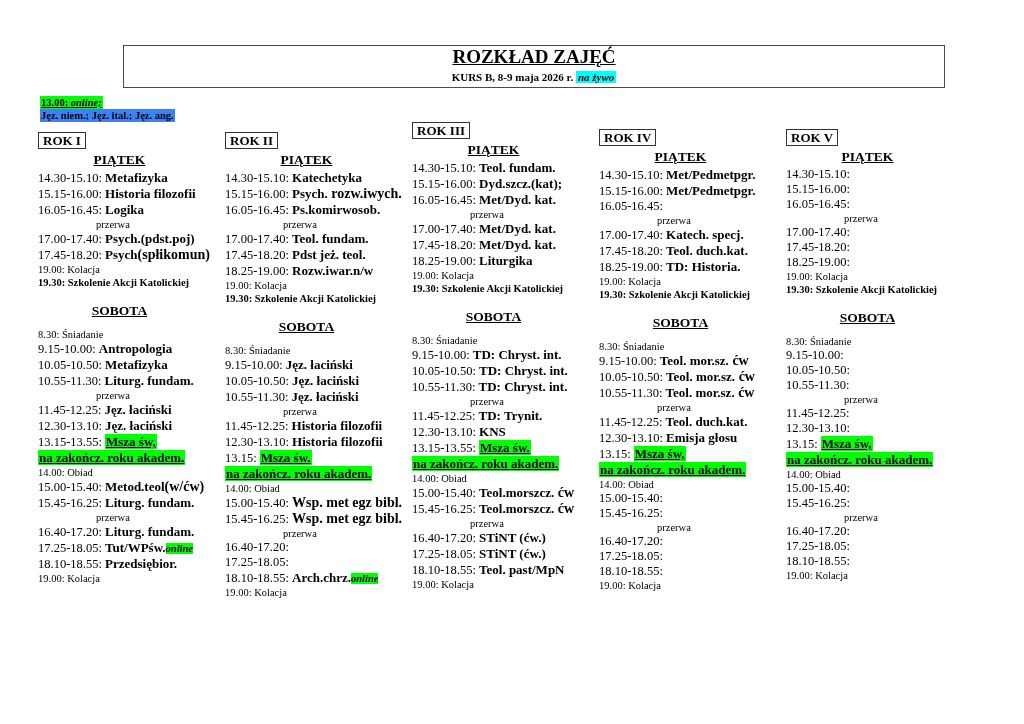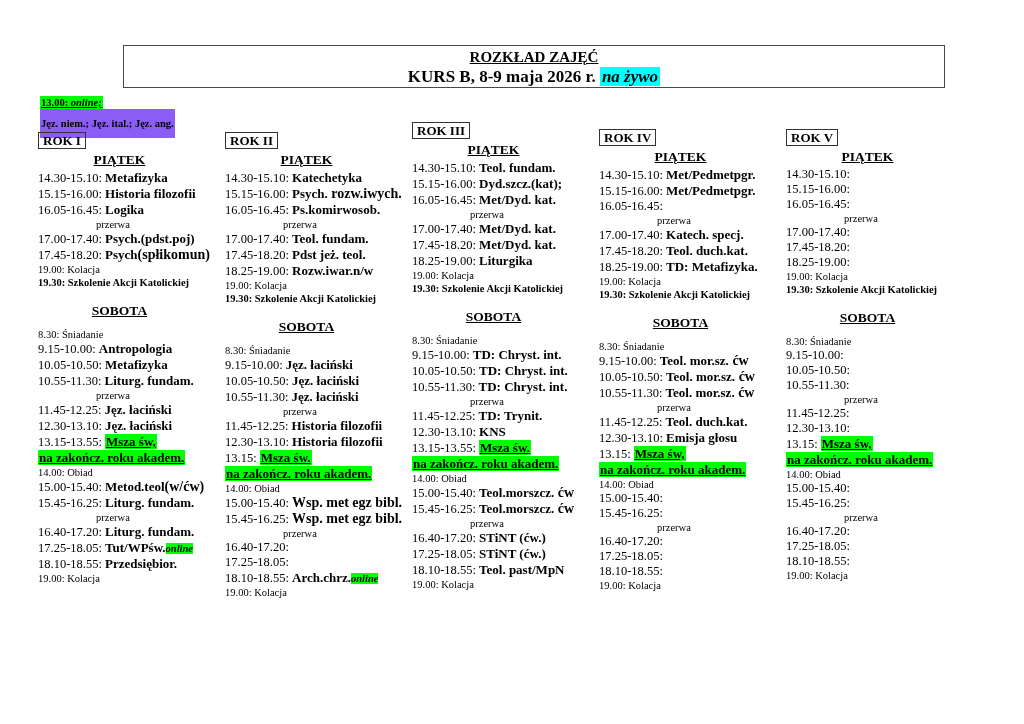--- a/index.html
+++ b/index.html
@@ -4,27 +4,27 @@
 <style>
   html,body{margin:0;padding:0;}
   body{
     width:1024px;height:724px;background:#ffffff;color:#000;
     font-family:"Liberation Serif", serif;position:relative;overflow:hidden;
   }
   .header-box{
     position:absolute;left:123px;top:45px;width:820px;height:40px;
     border:1px solid #4a4a4a;text-align:center;padding-top:1px;
   }
-  .doc-title{font-size:15px;font-weight:bold;text-decoration:underline;line-height:20px;}
-  .doc-subtitle{font-size:17px;font-weight:bold;line-height:20px;}
+  .doc-title{font-size:19px;font-weight:bold;text-decoration:underline;line-height:20px;}
+  .doc-subtitle{font-size:11px;font-weight:bold;line-height:20px;}
   .hl-cyan{background:#00ffff;font-style:italic;padding:0 2px;}
   .note{position:absolute;left:40px;top:96px;font-size:10.5px;font-weight:bold;line-height:13px;}
   .note .l1{background:#00ff00;text-decoration:underline;display:inline-block;padding:0 1px;}
   .note .online-it{font-style:italic;text-align:center;}
-  .note .l2{background:#8b5cf6;display:inline-block;padding:8px 1px;}
+  .note .l2{background:#3b82f6;display:inline-block;padding:0 1px;}
   .columns{position:absolute;left:38px;top:131px;width:950px;display:flex;}
   .col{flex:0 0 187px;width:187px;}
   .col3{margin-top:-10px;}
   .col4,.col5{margin-top:-3px;}
   .rok-box{
     display:inline-block;border:1px solid #333;padding:0 4px;
     font-weight:bold;font-size:13px;line-height:15px;margin-bottom:2px;
   }
   .day-head{
     text-align:center;font-weight:bold;font-size:13.5px;
@@ -149,21 +149,21 @@
     </div>
     <div class="col col4">
       <div><span class="rok-box">ROK IV</span></div>
       <div class="day-head">PIĄTEK</div>
       <div class="row"><span class="time">14.30-15.10: </span><span class="subj">Met/Pedmetpgr.</span></div>
       <div class="row"><span class="time">15.15-16.00: </span><span class="subj">Met/Pedmetpgr.</span></div>
       <div class="row"><span class="time">16.05-16.45: </span></div>
       <div class="row break">przerwa</div>
       <div class="row"><span class="time">17.00-17.40: </span><span class="subj">Katech. specj.</span></div>
       <div class="row"><span class="time">17.45-18.20: </span><span class="subj">Teol. duch.kat.</span></div>
-      <div class="row"><span class="time">18.25-19.00: </span><span class="subj">TD: Metafizyka.</span></div>
+      <div class="row"><span class="time">18.25-19.00: </span><span class="subj">TD: Historia.</span></div>
       <div class="row meta">19.00: Kolacja</div>
       <div class="row metabold">19.30: Szkolenie Akcji Katolickiej</div>
       <div class="day-head sat">SOBOTA</div>
       <div class="row meta">8.30: Śniadanie</div>
       <div class="row"><span class="time">9.15-10.00: </span><span class="subj">Teol. mor.sz.</span><span class="subj-sm"> ćw</span></div>
       <div class="row"><span class="time">10.05-10.50: </span><span class="subj">Teol. mor.sz.</span><span class="subj-sm"> ćw</span></div>
       <div class="row"><span class="time">10.55-11.30: </span><span class="subj">Teol. mor.sz.</span><span class="subj-sm"> ćw</span></div>
       <div class="row break">przerwa</div>
       <div class="row"><span class="time">11.45-12.25: </span><span class="subj">Teol. duch.kat.</span></div>
       <div class="row"><span class="time">12.30-13.10: </span><span class="subj">Emisja głosu</span></div>

